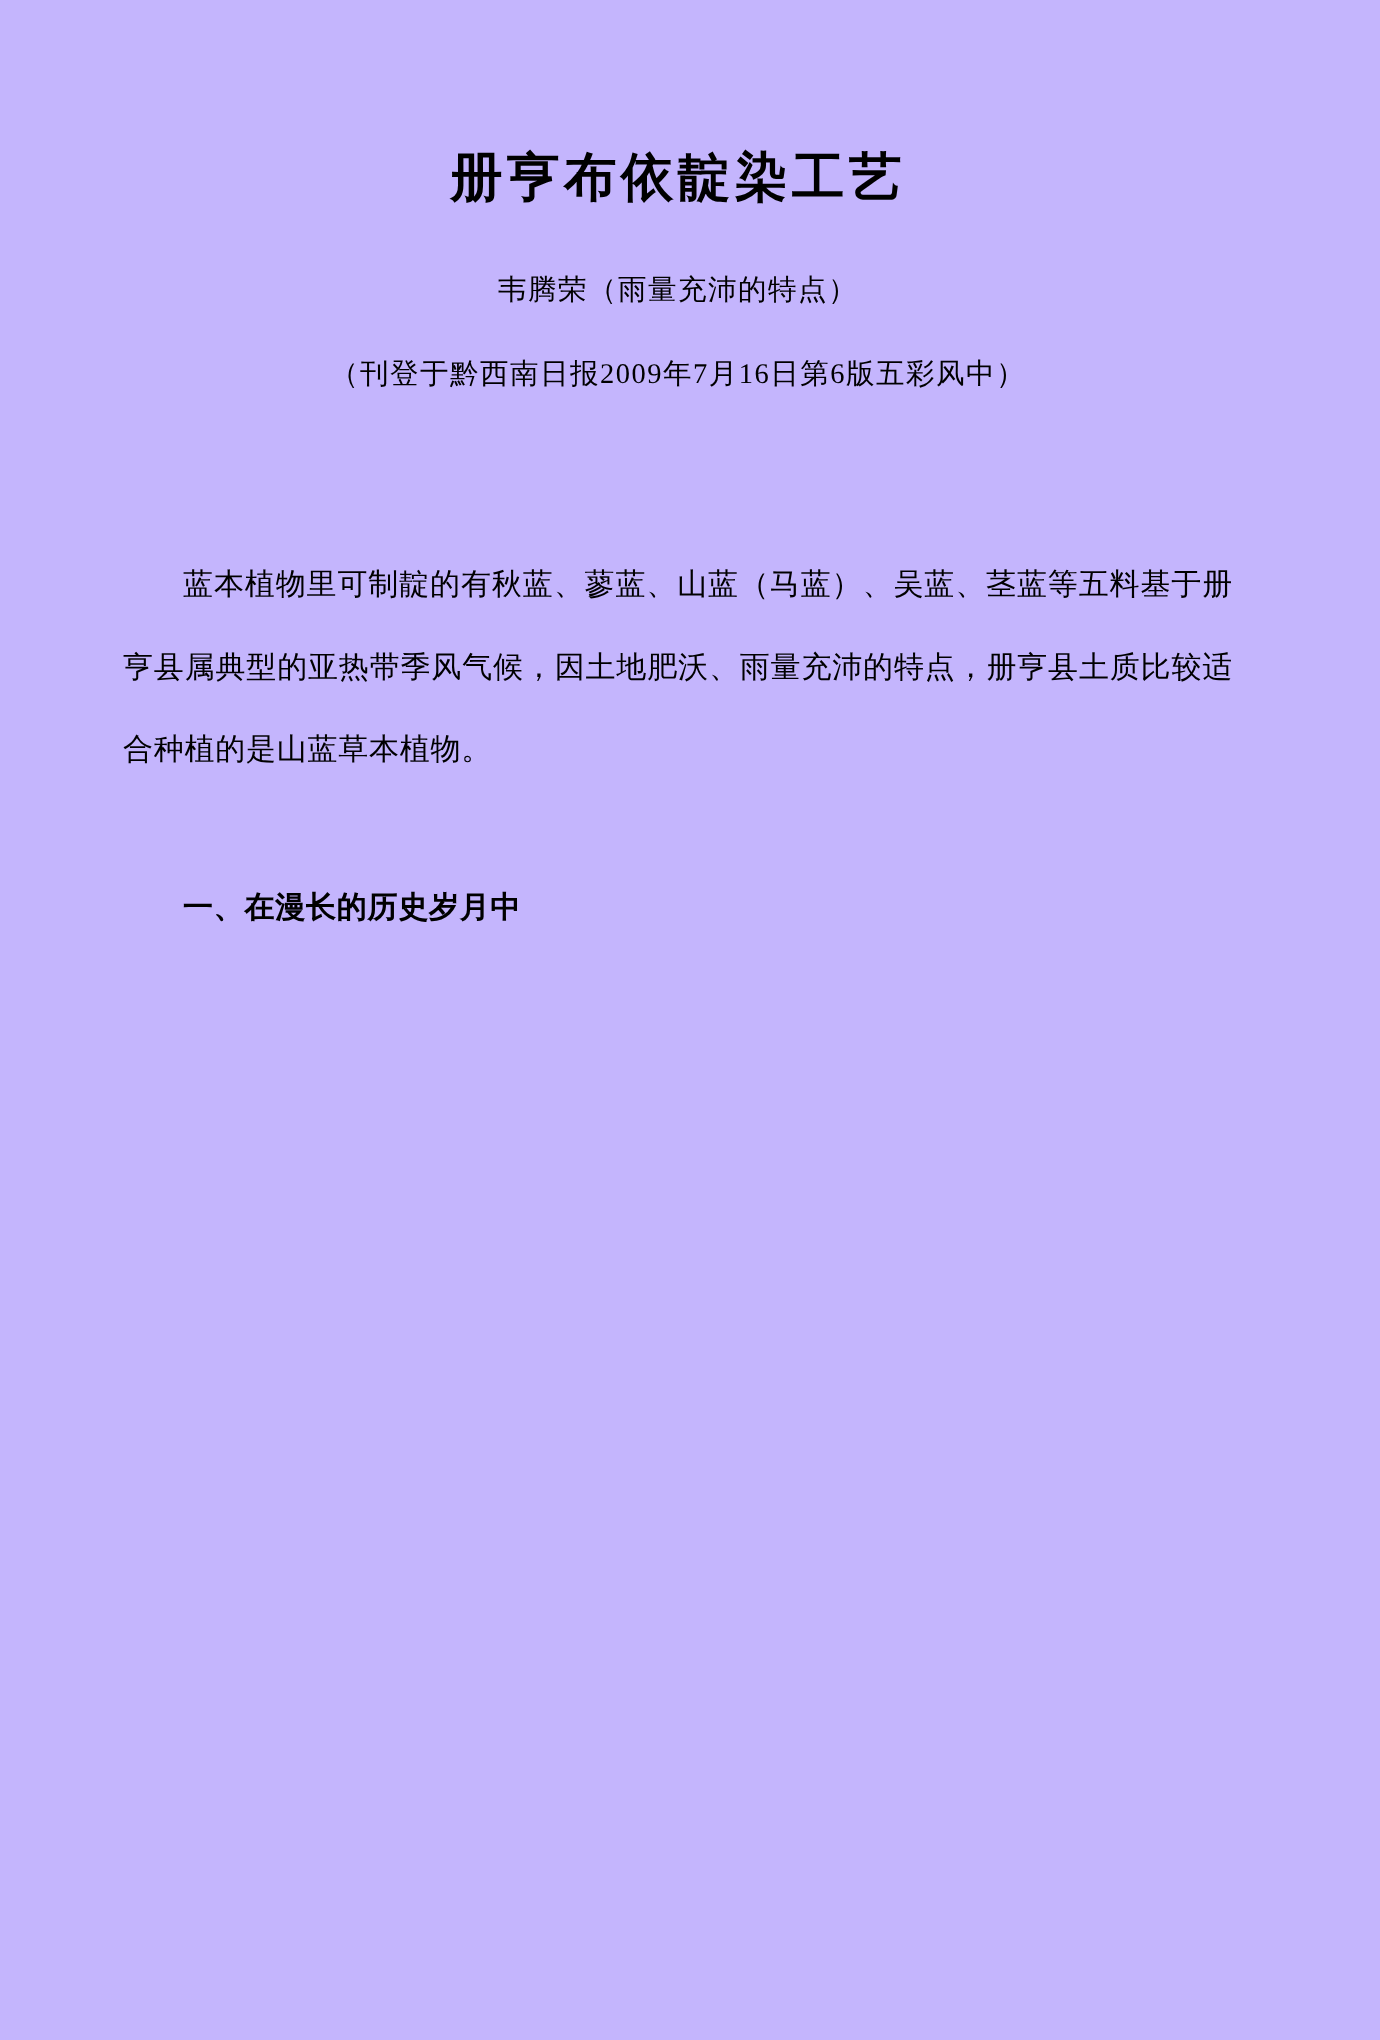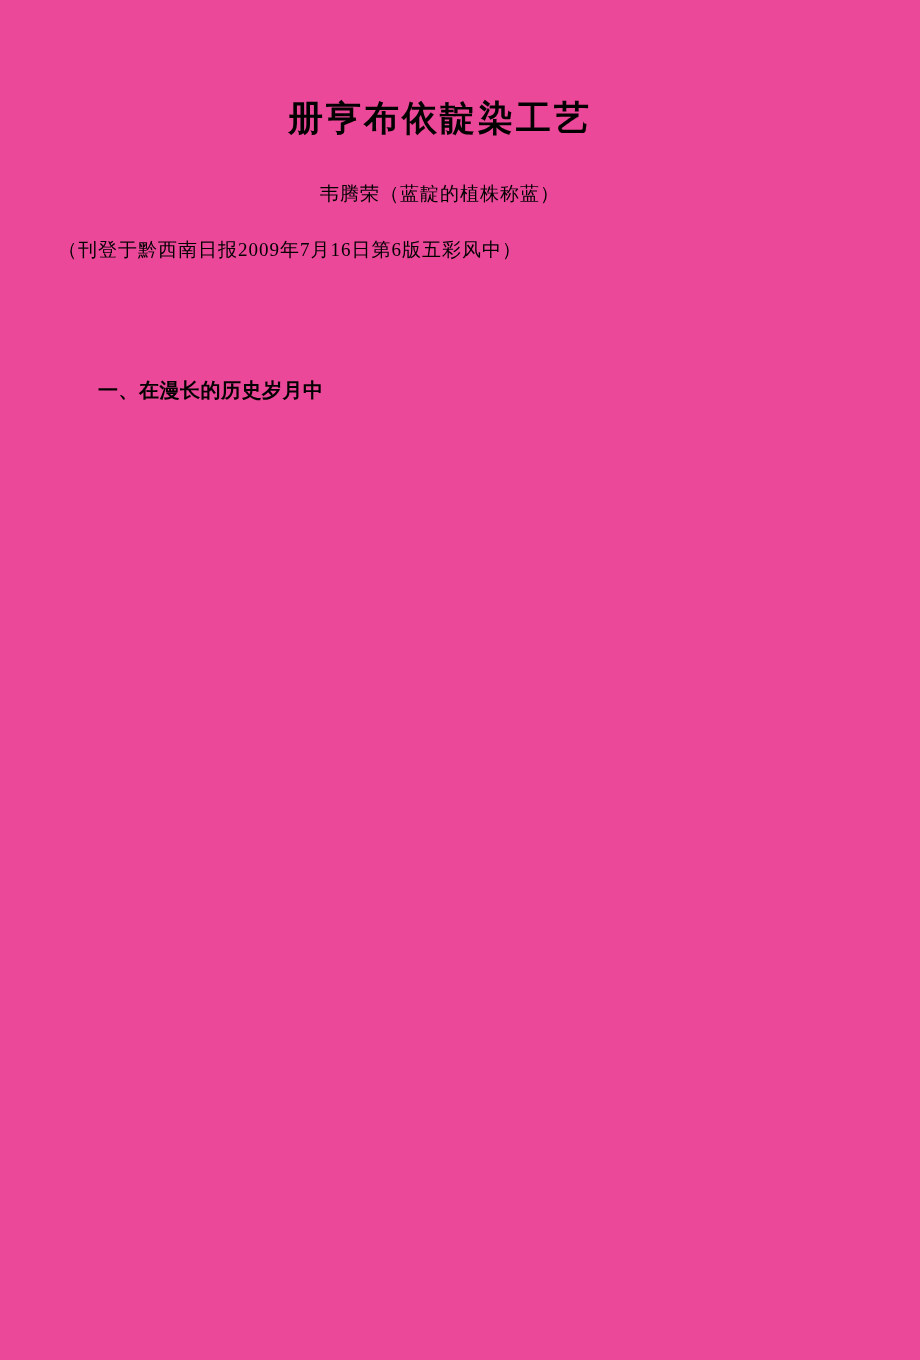--- a/index.html
+++ b/index.html
@@ -4,44 +4,44 @@
   <style>
     html, body {
       margin: 0;
       padding: 0;
       background: #ffffff;
     }
     .page {
       position: relative;
       width: 920px;
       height: 1360px;
-      background: #ec4899;
+      background: #c4b5fd;
       color: #000000;
       font-family: "Liberation Serif", "DejaVu Serif", serif;
       box-sizing: border-box;
-      padding: 95px 98px 0 58px;
+      padding: 95px 98px 0 82px;
       overflow: hidden;
     }
     .doc-title {
       text-align: center;
       font-size: 35px;
       font-weight: bold;
       letter-spacing: 3px;
       line-height: 48px;
       margin: 0;
     }
     .byline {
       text-align: center;
       font-size: 19px;
       line-height: 26px;
       margin: 38px 0 0 0;
       letter-spacing: 1px;
     }
     .pub-note {
-      text-align: left;
+      text-align: center;
       font-size: 19px;
       line-height: 26px;
       margin: 30px 0 0 0;
       letter-spacing: 1px;
     }
     .body-text {
       margin-top: 100px;
     }
     .para {
       font-size: 20px;
@@ -60,26 +60,27 @@
       letter-spacing: 0.5px;
     }
   </style>
 </head>
 <body>
 
 <div class="page">
 
   <h1 class="doc-title">册亨布依靛染工艺</h1>
 
-  <p class="byline">韦腾荣（蓝靛的植株称蓝）</p>
+  <p class="byline">韦腾荣（雨量充沛的特点）</p>
 
   <p class="pub-note">（刊登于黔西南日报2009年7月16日第6版五彩风中）</p>
 
   <div class="body-text">
 
 
+    <p class="para">蓝本植物里可制靛的有秋蓝、蓼蓝、山蓝（马蓝）、吴蓝、茎蓝等五料基于册亨县属典型的亚热带季风气候，因土地肥沃、雨量充沛的特点，册亨县土质比较适合种植的是山蓝草本植物。</p>
 
     <p class="section-heading">一、在漫长的历史岁月中</p>
 
 
   </div>
 
 </div>
 
 </body></html>

